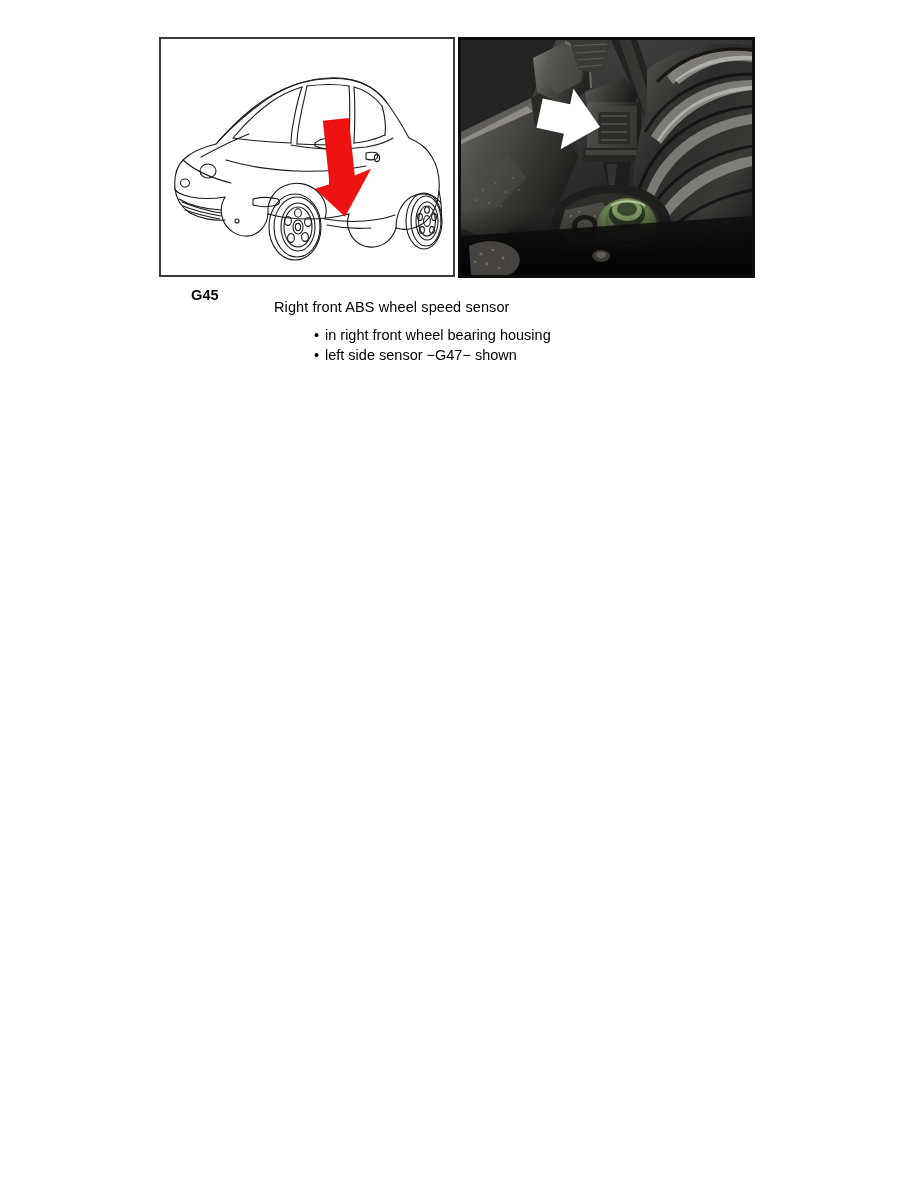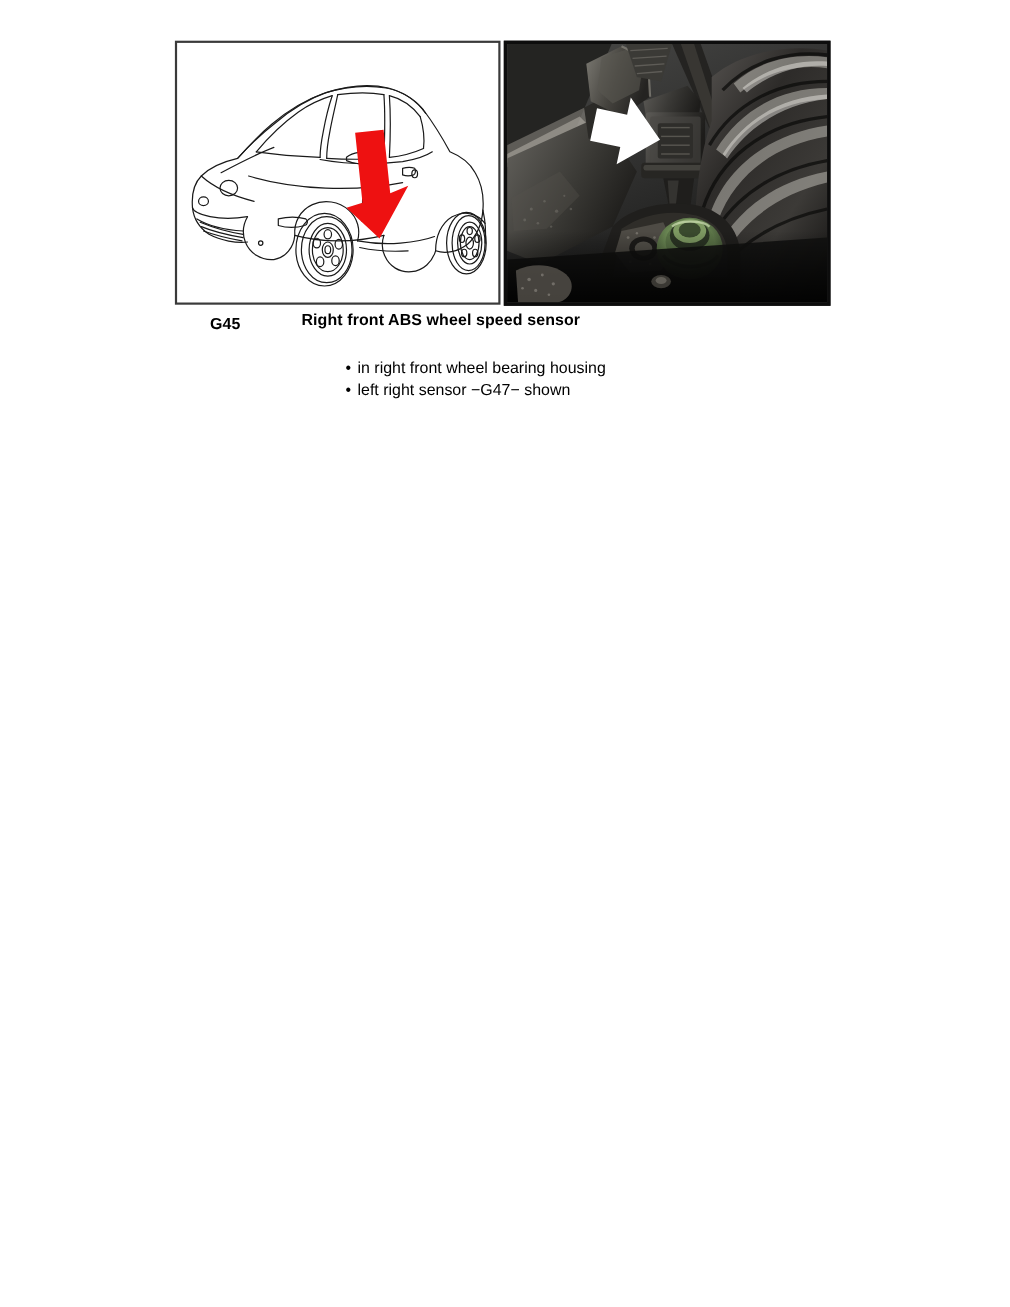--- a/index.html
+++ b/index.html
@@ -71,23 +71,23 @@
   .cap-code {
     position: absolute;
     left: 0; top: 4px;
     font-size: 14.5px;
     font-weight: bold;
     letter-spacing: 0.1px;
     white-space: nowrap;
   }
   .cap-title {
     position: absolute;
-    left: 83px; top: 0;
+    left: 83px; top: 16px;
     font-size: 14.5px;
-    font-weight: bold;
+    font-weight: normal;
     letter-spacing: 0.1px;
     white-space: nowrap;
   }
 
   
   .notes {
     position: absolute;
     left: 314px;
     top: 326px;
     width: 420px;
@@ -411,17 +411,17 @@
     <span class="cap-title">Right front ABS wheel speed sensor</span>
   </div>
 
   <div class="notes">
     <div class="note-item">
       <span class="dot">•</span>
       <span>in right front wheel bearing housing</span>
     </div>
     <div class="note-item">
       <span class="dot">•</span>
-      <span>left right sensor −G47− shown</span>
+      <span>left side sensor −G47− shown</span>
     </div>
   </div>
 
 </div>
 
 </body></html>

